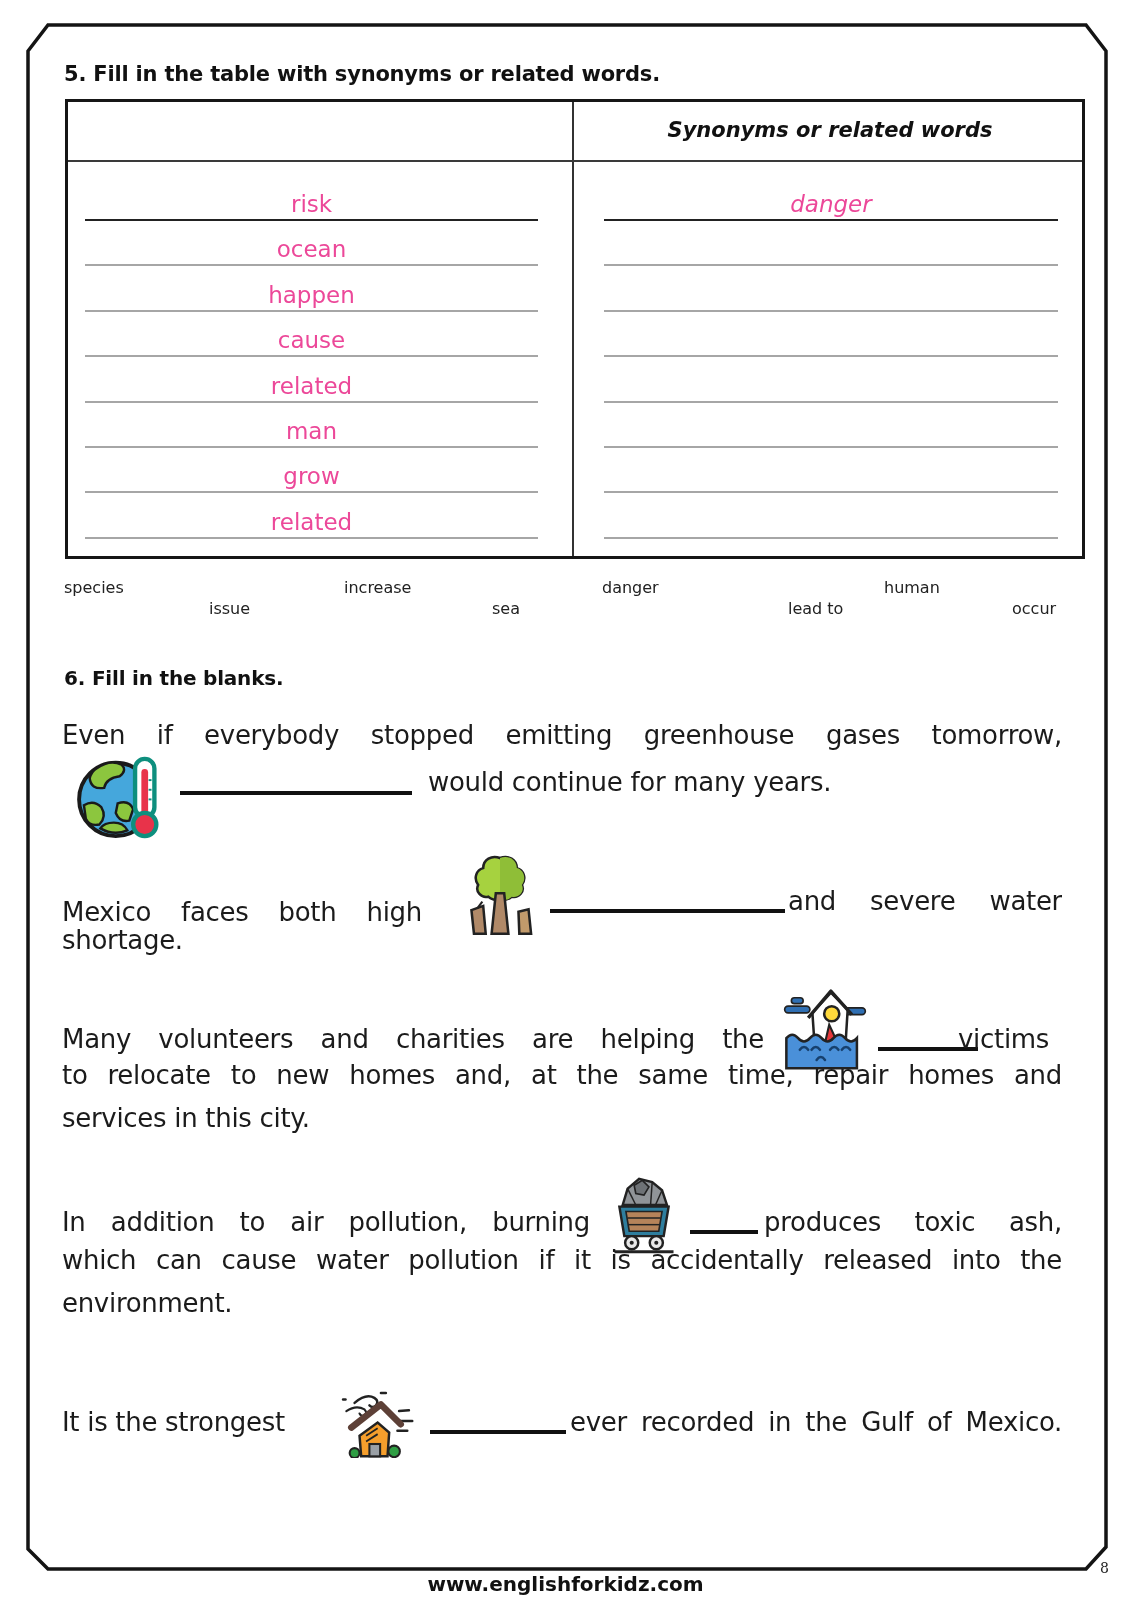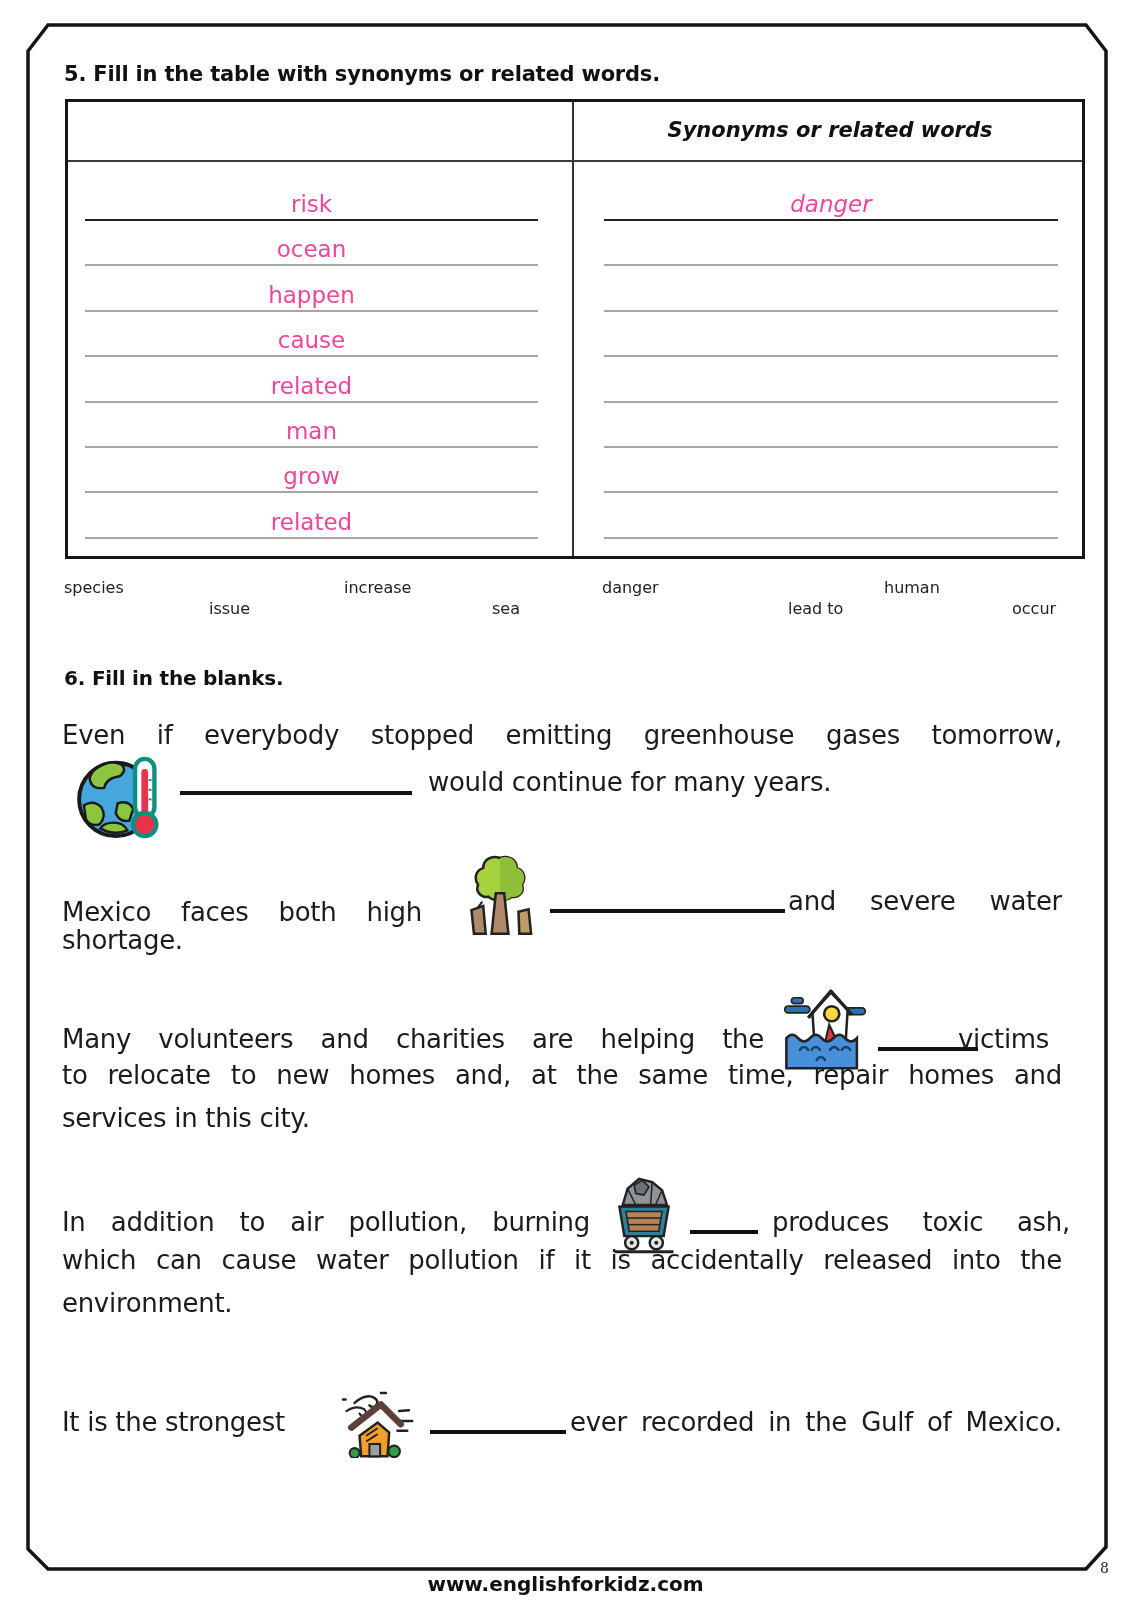--- a/index.html
+++ b/index.html
@@ -189,21 +189,21 @@
     <line x1="30" y1="56" x2="70" y2="56" stroke="#222" stroke-width="1.8"></line>
     <line x1="31" y1="64" x2="69" y2="64" stroke="#222" stroke-width="1.8"></line>
     <circle cx="35" cy="86" r="8" fill="#e8e8e8" stroke="#222" stroke-width="3"></circle>
     <circle cx="65" cy="86" r="8" fill="#e8e8e8" stroke="#222" stroke-width="3"></circle>
     <circle cx="35" cy="86" r="2.5" fill="#222"></circle>
     <circle cx="65" cy="86" r="2.5" fill="#222"></circle>
     <line x1="14" y1="97" x2="86" y2="97" stroke="#222" stroke-width="3.5"></line>
   </svg>
 </div>
 <div class="blank" style="left:690px; top:1200px; width:68px;"></div>
-<div class="seg j" style="left:764px; top:1205px; width:298px;margin-left:8px;">produces toxic ash,</div>
+<div class="seg j" style="left:764px; top:1205px; width:298px;">produces toxic ash,</div>
 <div class="seg j" style="left:62px; top:1243px; width:1000px;">which can cause water pollution if it is accidentally released into the</div>
 <div class="seg" style="left:62px; top:1286px;">environment.</div>
 
 <div class="seg" style="left:62px; top:1405px;">It is the strongest</div>
 <div class="icon-box" style="left:326px; top:1388px;">
   <svg width="100" height="70" viewBox="0 0 120 85">
     <path d="M34 18 Q48 6 58 12 Q64 16 60 21 Q56 25 52 21" fill="none" stroke="#222" stroke-width="3" stroke-linecap="round"></path>
     <path d="M24 28 Q36 20 46 26 Q50 30 46 33 Q42 35 40 31" fill="none" stroke="#222" stroke-width="2.6" stroke-linecap="round"></path>
     <line x1="66" y1="6" x2="72" y2="6" stroke="#222" stroke-width="3" stroke-linecap="round"></line>
     <line x1="20" y1="14" x2="23" y2="14" stroke="#222" stroke-width="3" stroke-linecap="round"></line>

